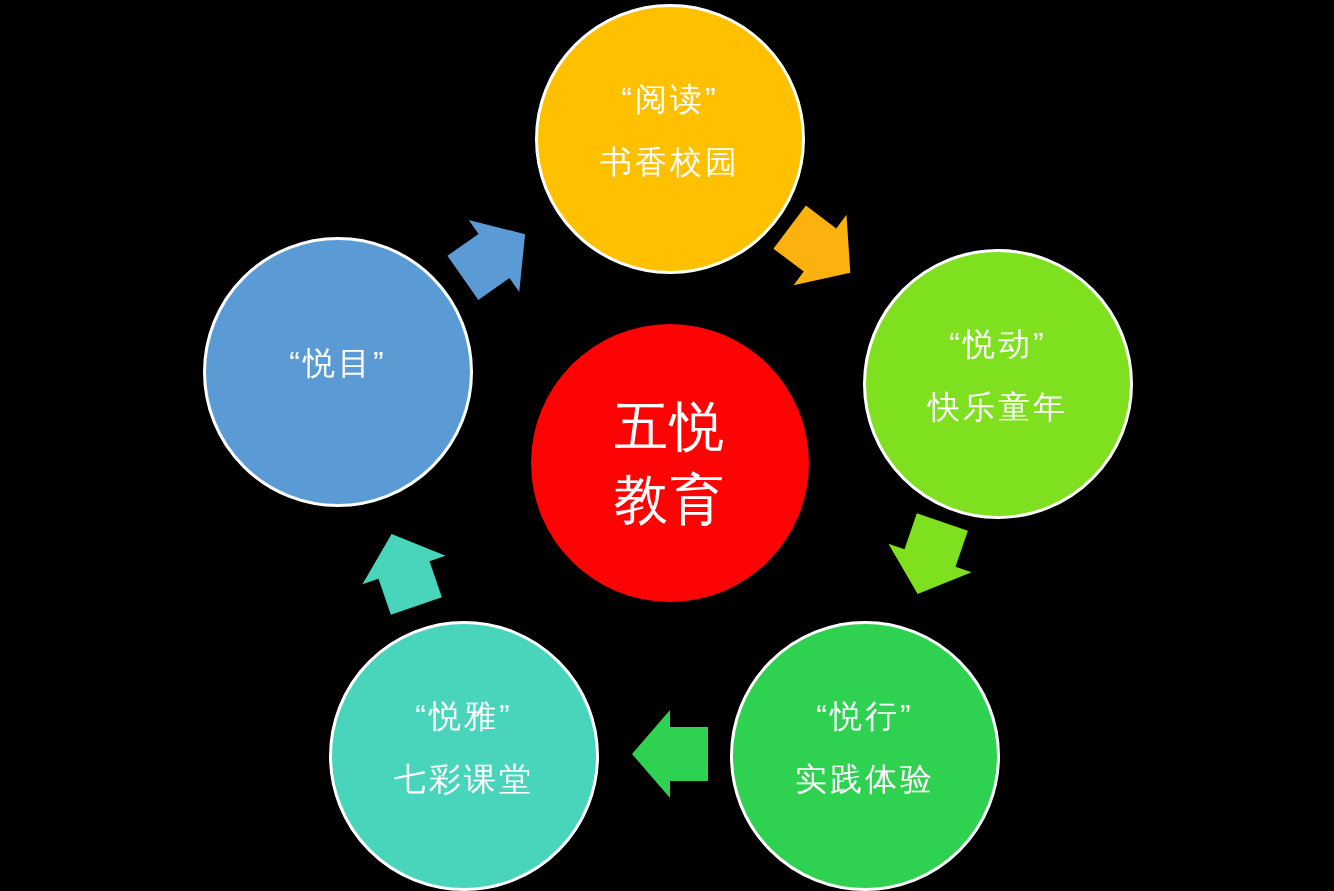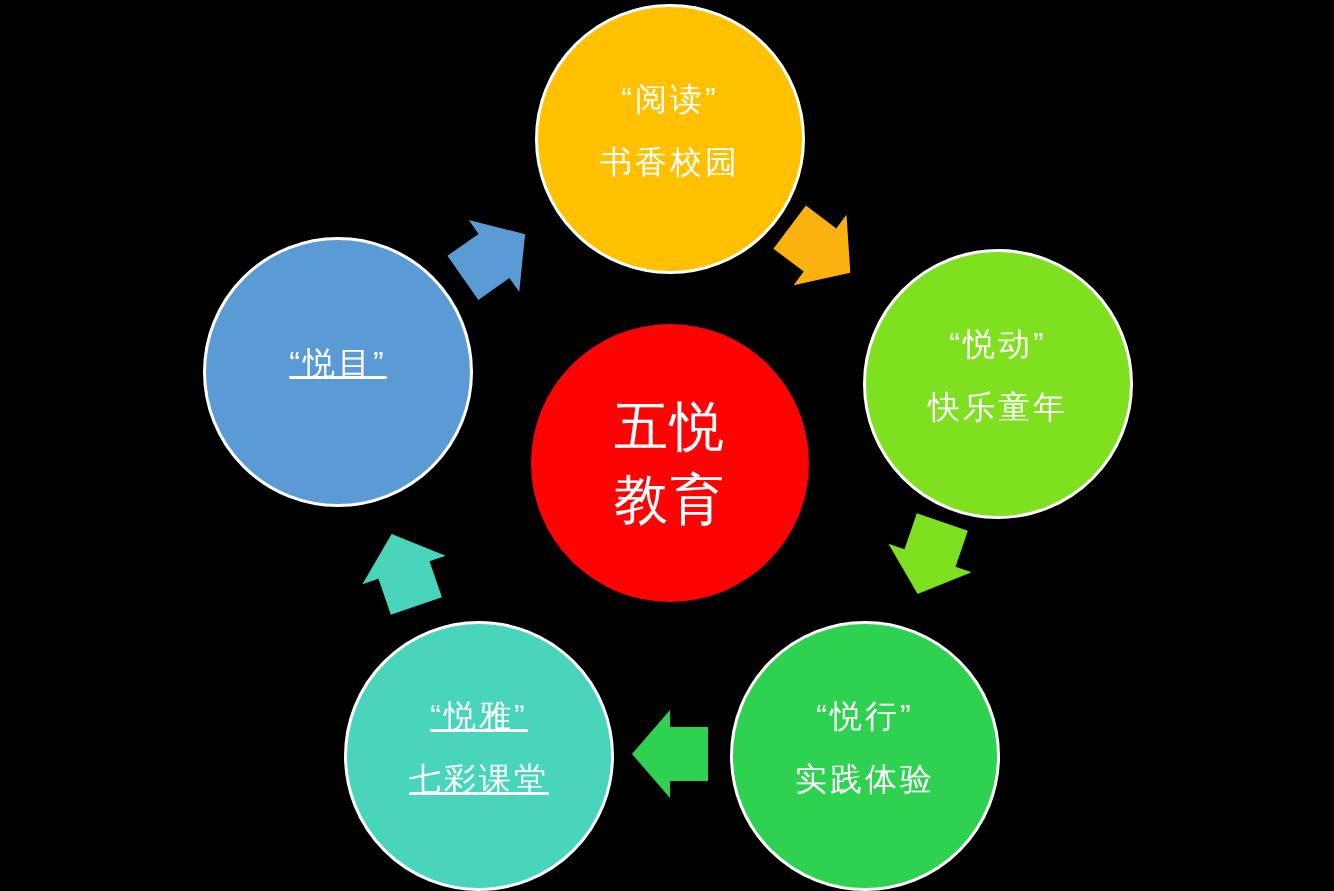--- a/index.html
+++ b/index.html
@@ -43,21 +43,21 @@
   }
   .center-node .lines {
     gap: 14px;
     transform: none;
     font-size: 54px;
     letter-spacing: 2px;
   }
   .node-top    { left: 535px; top: 4px; }
   .node-right  { left: 863px; top: 249px; }
   .node-br     { left: 730px; top: 621px; }
-  .node-bl     { left: 344px; top: 621px; text-decoration: underline; }
+  .node-bl     { left: 329px; top: 621px; }
   .node-left   { left: 203px; top: 237px; }
 
   .arrow { position: absolute; width: 140px; height: 140px; }
   .arrow-1 { left: 750px; top: 180px; }
   .arrow-2 { left: 860px; top: 488px; }
   .arrow-3 { left: 600px; top: 684px; }
   .arrow-4 { left: 334px; top: 500px; }
   .arrow-5 { left: 424px; top: 186px; }
 </style>
 </head>
@@ -93,21 +93,21 @@
     </div>
   </div>
 
   <div class="circle node node-bl" style="background-color: rgb(72, 213, 187);">
     <div class="lines">
       <div>“悦雅”</div>
       <div>七彩课堂</div>
     </div>
   </div>
 
-  <div class="circle node node-left" style="background-color: rgb(91, 155, 213); text-decoration: underline;">
+  <div class="circle node node-left" style="background-color: rgb(91, 155, 213);">
     <div class="lines">
       <div>“悦目”</div>
     </div>
   </div>
 
   <svg class="arrow arrow-1" viewBox="-70 -70 140 140">
     <polygon points="-38,-27 0,-27 0,-44 38,0 0,44 0,27 -38,27" transform="rotate(37)" style="fill: rgb(251, 177, 14);"></polygon>
   </svg>
 
   <svg class="arrow arrow-2" viewBox="-70 -70 140 140">

